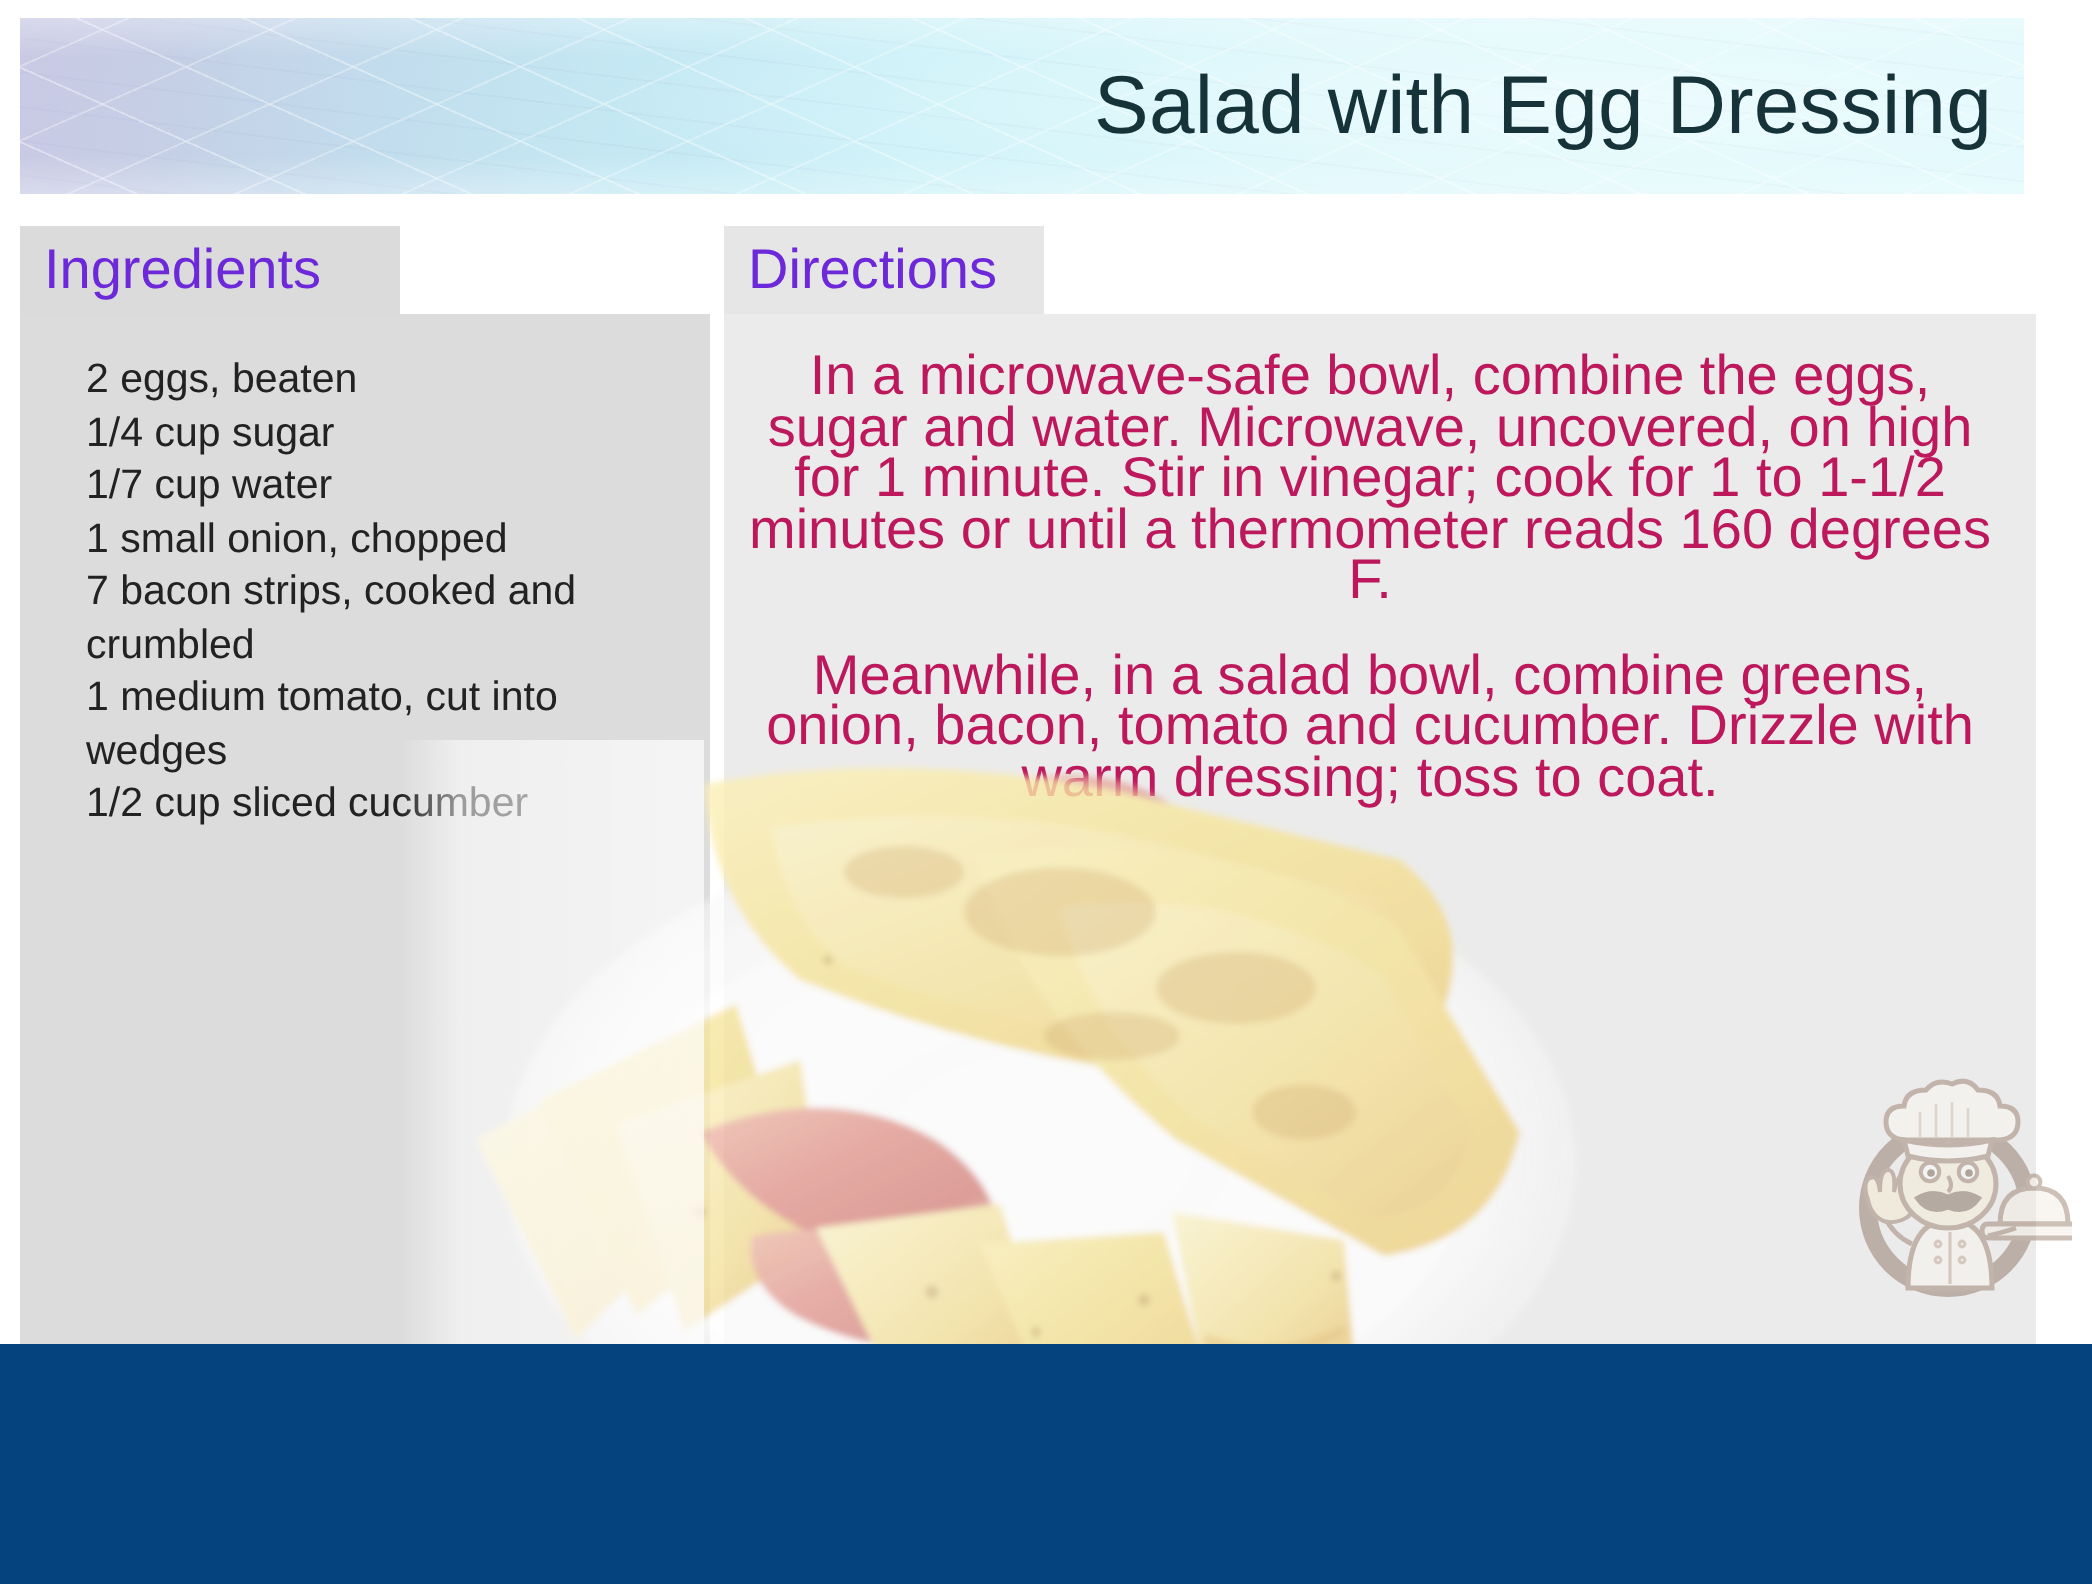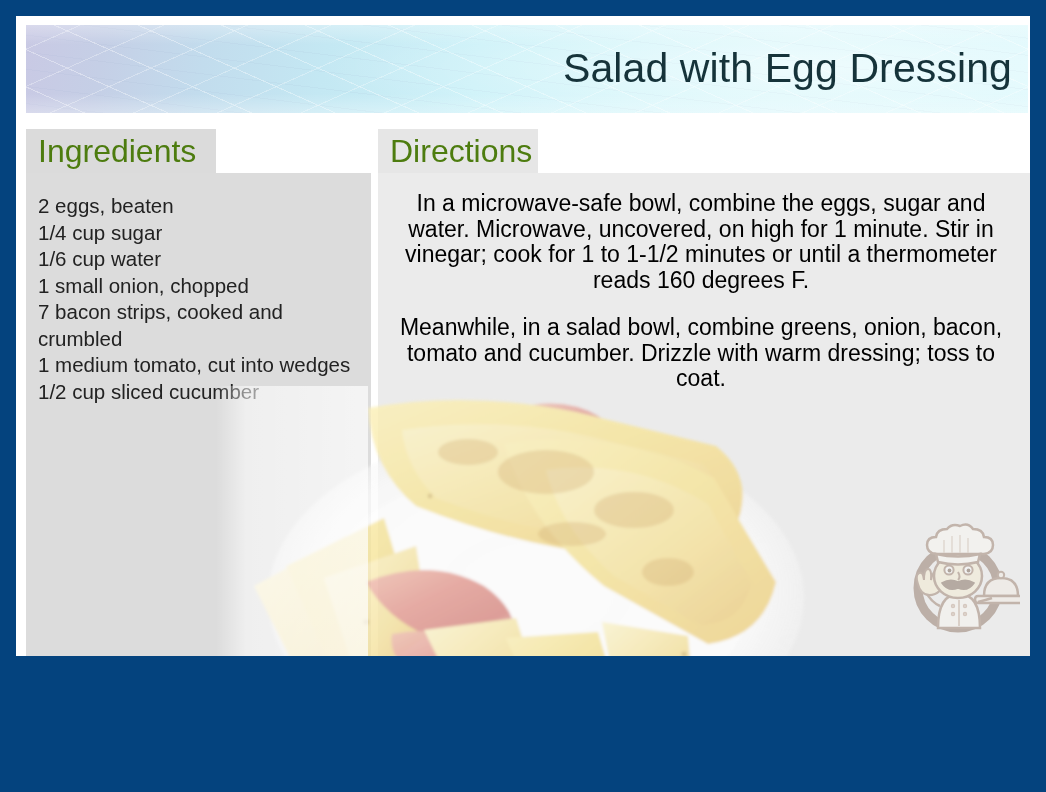--- a/index.html
+++ b/index.html
@@ -15,21 +15,21 @@
     font-family: "Liberation Sans", sans-serif;
     background: #04437e;
   }
 
   
   .slide {
     position: relative;
     width: 1046px;
     height: 672px;
     background: #04437e;
-    padding: 16px;
+    padding: 0;
   }
 
   .slide-inner {
     position: relative;
     width: 100%;
     height: 100%;
     background: #ffffff;
     overflow: hidden;
   }
 
@@ -121,22 +121,22 @@
     position: absolute;
     top: 0;
     left: 0;
     height: 44px;
     display: flex;
     align-items: center;
     padding-left: 12px;
   }
 
   .panel-tab-label {
-    font-size: 32px;
-    color: #4d7c0f;
+    font-size: 28px;
+    color: #6d28d9;
     line-height: 1;
   }
 
   .panel-body {
     position: absolute;
     left: 0;
     top: 44px;
     right: 0;
     bottom: 0;
   }
@@ -159,38 +159,39 @@
     bottom: 0;
     text-align: center;
   }
   #directions-panel .panel-tab   { width: 160px; background: #e6e6e6; }
   #directions-panel .panel-body  { background: #ebebeb; }
 
   .panel-content {
     position: relative;
     z-index: 6;
     padding: 20px 14px 0 12px;
+    margin-left: 21px;
   }
 
   
   .ingredient-list {
     list-style: none;
   }
   .ingredient-list li {
     font-size: 20.5px;
     line-height: 26.5px;
     color: #222222;
   }
 
   
   .directions-body { padding: 18px 22px 0 12px; }
   .directions-body p {
-    font-size: 23px;
+    font-size: 28px;
     line-height: 25.5px;
-    color: #000000;
+    color: #be185d;
   }
   .directions-body p + p { margin-top: 22px; }
 
   
   .chef-logo {
     position: absolute;
     right: 10px;
     bottom: 14px;
     width: 124px;
     height: 124px;
@@ -212,21 +213,21 @@
 
     <div class="panel" id="ingredients-panel">
       <div class="panel-tab">
         <span class="panel-tab-label">Ingredients</span>
       </div>
       <div class="panel-body">
         <div class="panel-content">
           <ul class="ingredient-list" id="ingredient-list">
               <li>2 eggs, beaten</li>
               <li>1/4 cup sugar</li>
-              <li>1/6 cup water</li>
+              <li>1/7 cup water</li>
               <li>1 small onion, chopped</li>
               <li>7 bacon strips, cooked and crumbled</li>
               <li>1 medium tomato, cut into wedges</li>
               <li>1/2 cup sliced cucumber</li>
             </ul>
         </div>
       </div>
     </div>
 
     <div class="panel" id="directions-panel">

